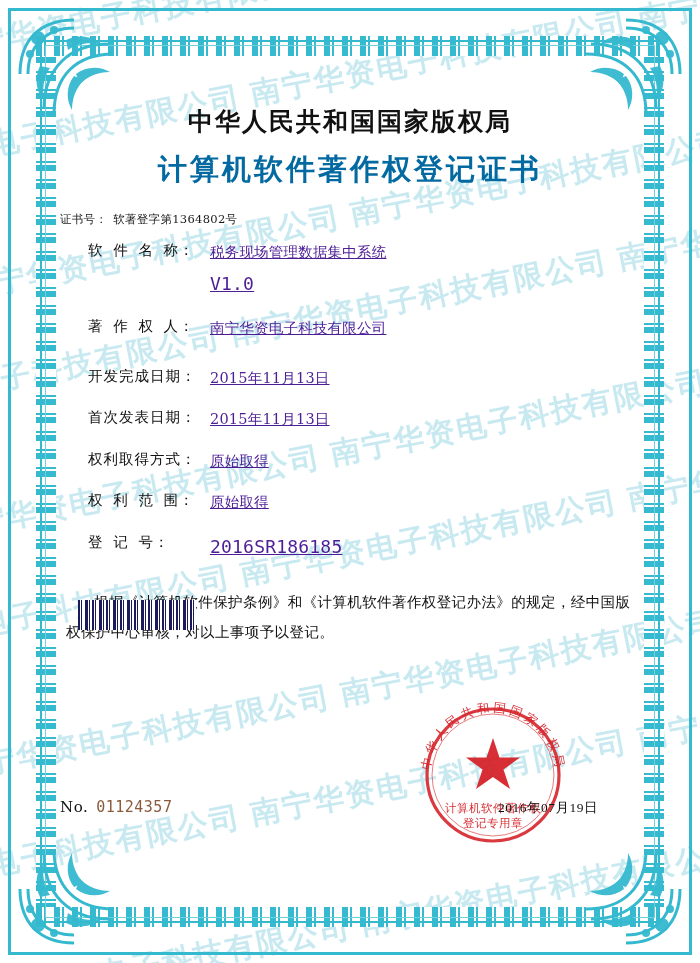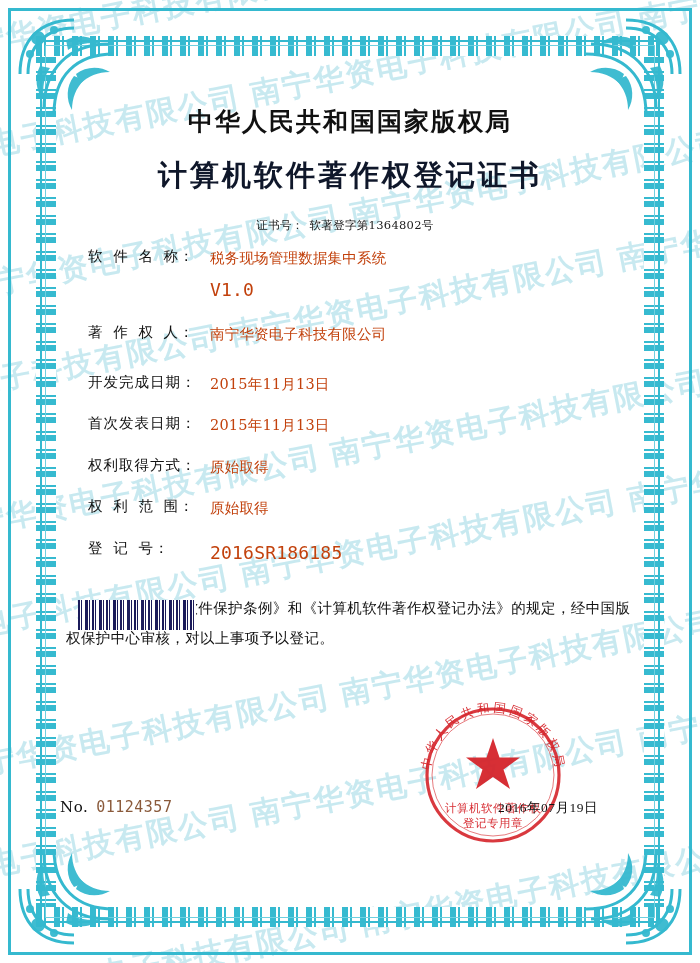--- a/index.html
+++ b/index.html
@@ -115,31 +115,31 @@
     margin-top: 45px;
   }
   .title-main {
     font-size: 25px;
     font-weight: bold;
     letter-spacing: 2px;
     color: #111;
     font-family: "DejaVu Serif", serif;
   }
   .title-sub {
-    margin-top: 18px;
+    margin-top: 12px;
     font-size: 29px;
     font-weight: bold;
     letter-spacing: 3px;
-    color: #0f172a;
+    color: #0369a1;
     font-family: "DejaVu Serif", serif;
   }
 
   .cert-no {
     margin-top: 22px;
-    text-align: center;
+    text-align: left;
     padding-right: 10px;
     font-size: 11.5px;
     color: #1a1a1a;
     letter-spacing: 0.3px;
     font-family: "DejaVu Serif", serif;
   }
   .cert-no .label { margin-right: 6px; }
 
   .fields {
     margin-top: 14px;
@@ -154,24 +154,25 @@
     width: 122px;
     flex: 0 0 122px;
     font-size: 14.5px;
     color: #111;
     letter-spacing: 1px;
     font-family: Liberation Mono, monospace;
     white-space: nowrap;
   }
   .field-value {
     font-size: 14.5px;
-    color: #c2410c;
+    color: #4c1d95;
     font-family: "DejaVu Serif", serif;
     letter-spacing: 0.2px;
     line-height: 1.55;
+    text-decoration: underline;
   }
   .field-value.mono {
     font-family: "DejaVu Sans Mono", monospace;
     font-size: 18px;
   }
   .gap-sm { height: 12px; }
   .gap-md { height: 20px; }
 
   .statement {
     margin-top: 26px;

